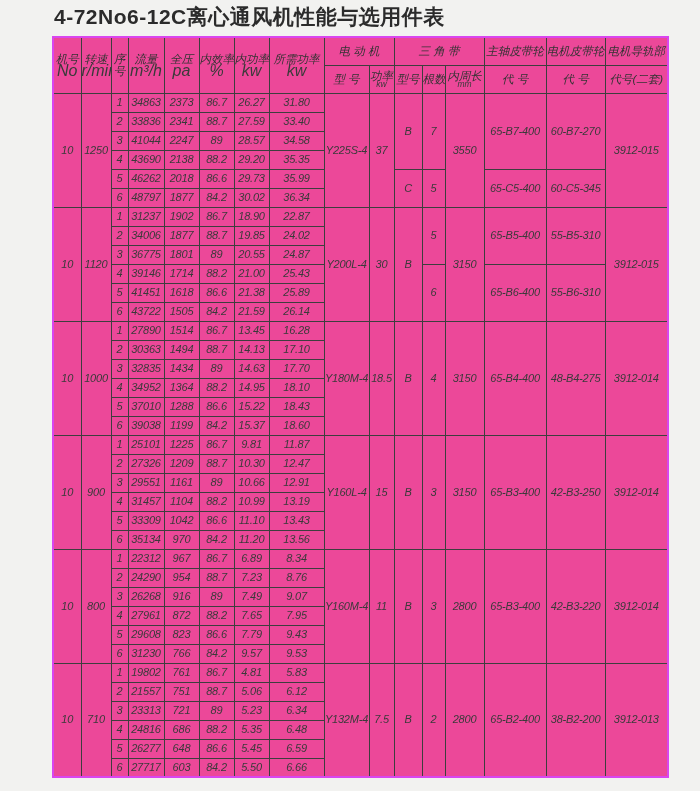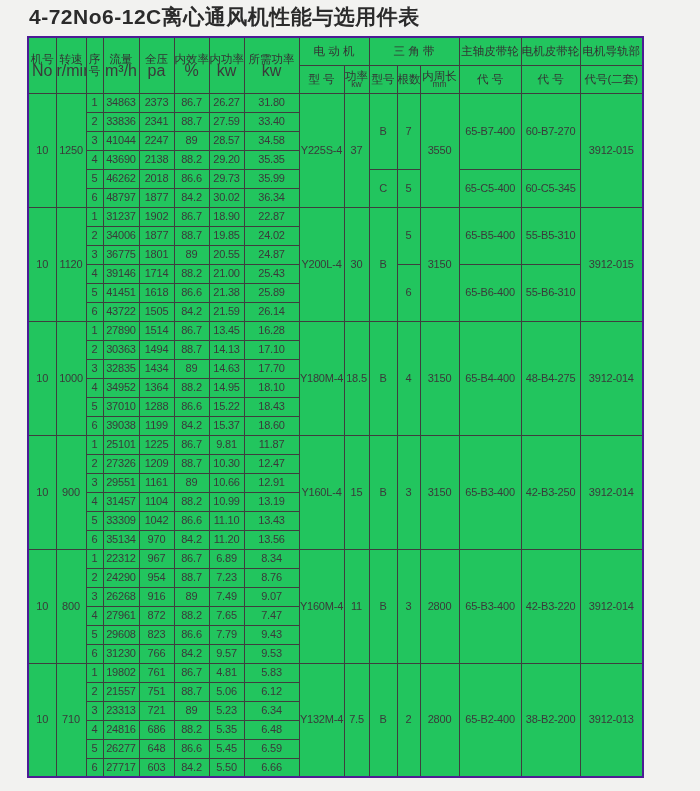--- a/index.html
+++ b/index.html
@@ -4,37 +4,38 @@
 <style>
   * { box-sizing: border-box; }
   html, body { margin: 0; padding: 0; }
   body {
     width: 700px; height: 791px;
     background: #f2f2f0;
     color: #383838;
     font-family: "Liberation Sans", "DejaVu Sans", sans-serif;
     overflow: hidden;
   }
-  .page { padding: 3px 0 0 27px; }
+  .page { padding: 3px 0 0 52px; }
   .title {
     font-size: 21px;
     font-weight: bold;
     color: #2b2b2b;
     letter-spacing: 0.5px;
     margin: 0 0 4px 2px;
     height: 29px;
     line-height: 28px;
     white-space: nowrap;
   }
   table.perf {
     border-collapse: collapse;
     table-layout: fixed;
     width: 615px;
-    border: 2px solid #4c1d95;
-    background: #22c55e;
+    border: 2px solid #d946ef;
+    background: #ec4899;
+    font-style: italic;
   }
   .perf th, .perf td {
     border: 1px solid #3e3e3e;
     text-align: center;
     vertical-align: middle;
     padding: 0;
     overflow: hidden;
     white-space: nowrap;
   }
   .perf thead th {
@@ -379,21 +380,21 @@
           <td>89</td>
           <td>7.49</td>
           <td>9.07</td>
         </tr>
         <tr>
           <td>4</td>
           <td>27961</td>
           <td>872</td>
           <td>88.2</td>
           <td>7.65</td>
-          <td>7.47</td>
+          <td>7.95</td>
         </tr>
         <tr>
           <td>5</td>
           <td>29608</td>
           <td>823</td>
           <td>86.6</td>
           <td>7.79</td>
           <td>9.43</td>
         </tr>
         <tr>

